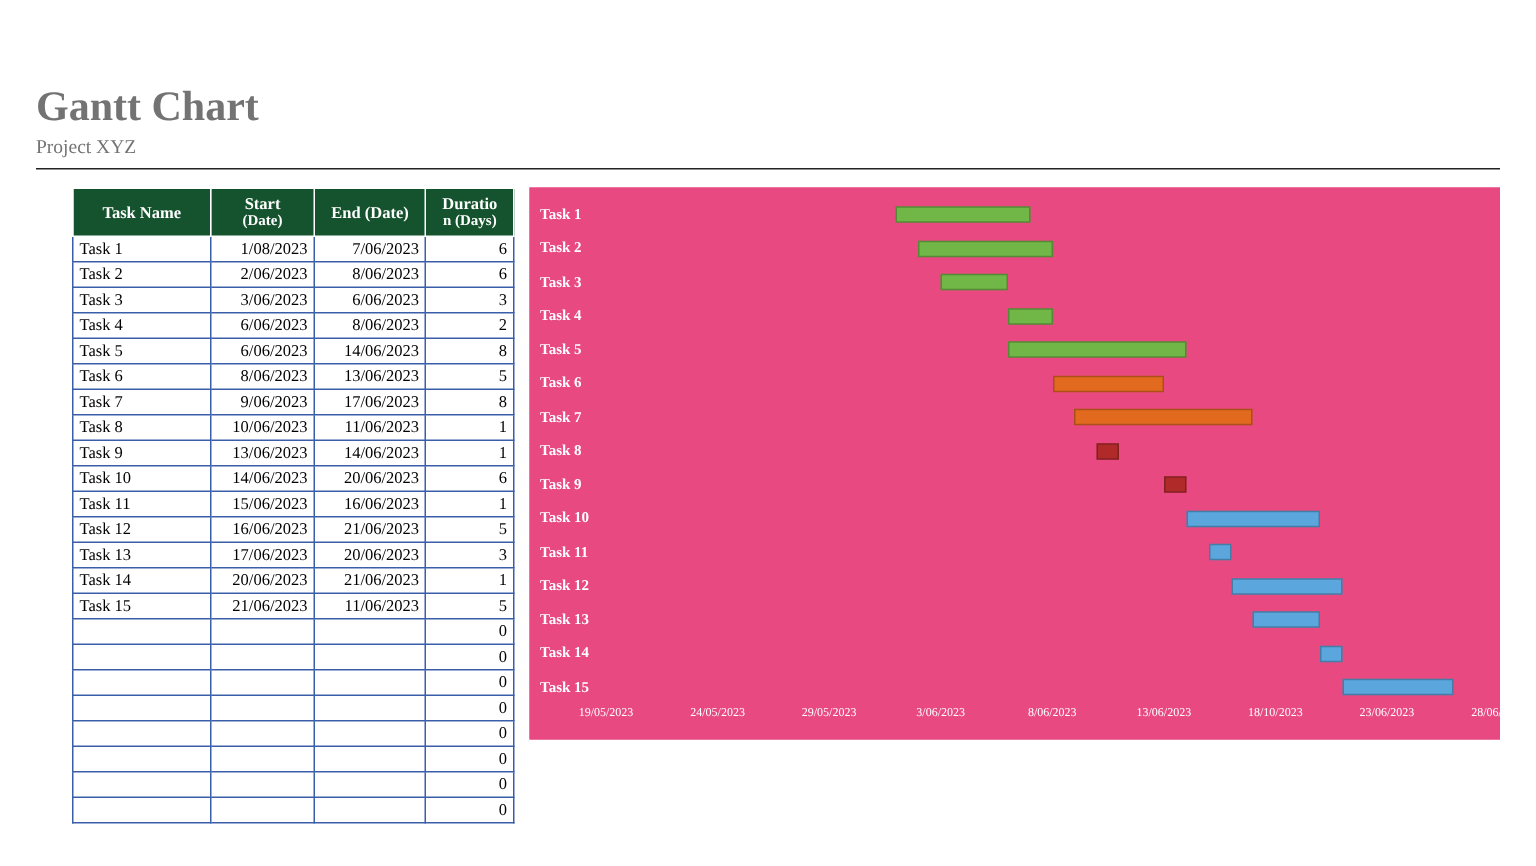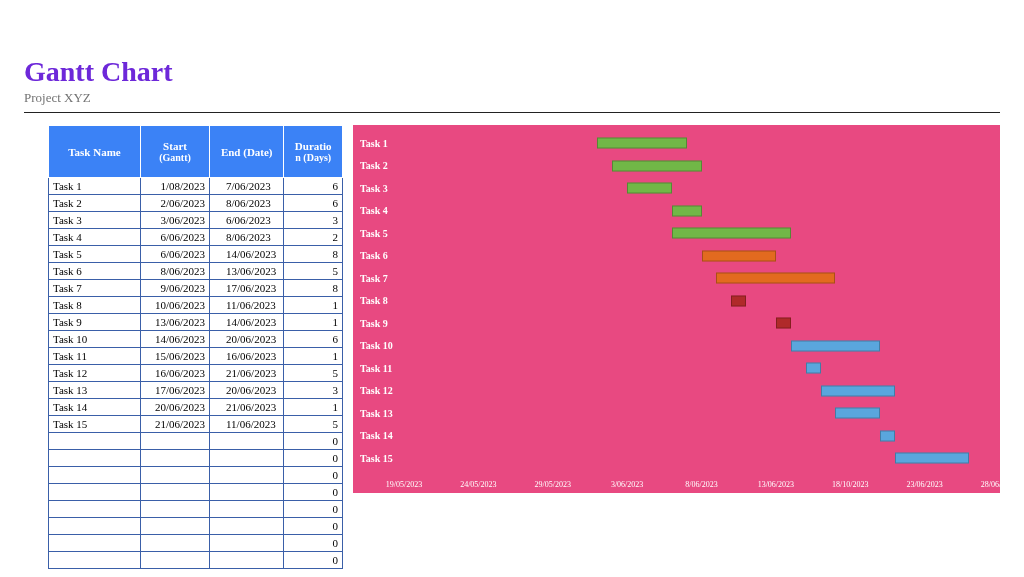--- a/index.html
+++ b/index.html
@@ -9,21 +9,21 @@
     font-family: "Times New Roman", Georgia, serif;
     background: #ffffff;
     width: 1024px;
   }
   .page {
     padding: 20px 24px;
   }
   .title {
     font-size: 28px;
     font-weight: bold;
-    color: #6d28d9;
+    color: #737373;
     margin: 36px 0 2px 0;
   }
   .subtitle {
     font-size: 13px;
     color: #737373;
     margin-bottom: 6px;
   }
   .rule {
     border-top: 1px solid #222;
     margin-bottom: 12px;
@@ -38,42 +38,42 @@
     width: 295px;
     flex: 0 0 295px;
     margin-left: 24px;
   }
   table.task-table {
     width: 100%;
     border-collapse: collapse;
     font-size: 11px;
   }
   .task-table th {
-    background: #3b82f6;
+    background: #14532d;
     color: #fff;
     font-weight: bold;
-    padding: 14px 4px;
+    padding: 4px 4px;
     border: 1px solid #fff;
     text-align: center;
     vertical-align: middle;
     font-size: 11px;
   }
   .task-table th .th-line2 { display:block; font-size:10px; }
   .task-table td {
     border: 1px solid #3a5fa8;
     padding: 1px 4px 1px 4px;
     height: 16px;
     line-height: 14px;
     vertical-align: middle;
     background: #fff;
     color: #000;
   }
   .task-table td.name  { text-align: left; }
   .task-table td.start { text-align: right; }
-  .task-table td.end   { text-align: left; padding-left: 16px; }
+  .task-table td.end   { text-align: right; padding-left: 16px; }
   .task-table td.dur   { text-align: right; }
   
   .chart {
     flex: 1 1 auto;
     background: #e84981;
     position: relative;
     height: 368px;
     border: 1px solid #e84981;
   }
   .chart-rows {
@@ -115,41 +115,41 @@
   .x-axis {
     position: absolute;
     left: 50px;
     right: 0;
     bottom: 0;
     height: 22px;
     display: flex;
   }
   .x-tick {
     position: absolute;
-    top: 10px;
+    top: 0;
     transform: translateX(-50%);
     color: #fff;
     font-size: 8px;
     white-space: nowrap;
   }
 </style>
 </head>
 <body>
 
 <div class="page">
   <div class="title">Gantt Chart</div>
   <div class="subtitle">Project XYZ</div>
   <div class="rule"></div>
   <div class="content">
     <div class="task-table-wrap">
       <table class="task-table">
         <thead>
           <tr>
             <th style="width:88px;"><span>Task Name</span></th>
-            <th style="width:66px;"><span>Start</span><span class="th-line2">(Gantt)</span></th>
+            <th style="width:66px;"><span>Start</span><span class="th-line2">(Date)</span></th>
             <th style="width:70px;"><span>End  (Date)</span></th>
             <th style="width:56px;"><span>Duratio</span><span class="th-line2">n (Days)</span></th>
           </tr>
         </thead>
         <tbody id="task-tbody">
             <tr>
               <td class="name">Task 1</td>
               <td class="start">1/08/2023</td>
               <td class="end">7/06/2023</td>
               <td class="dur">6</td>

